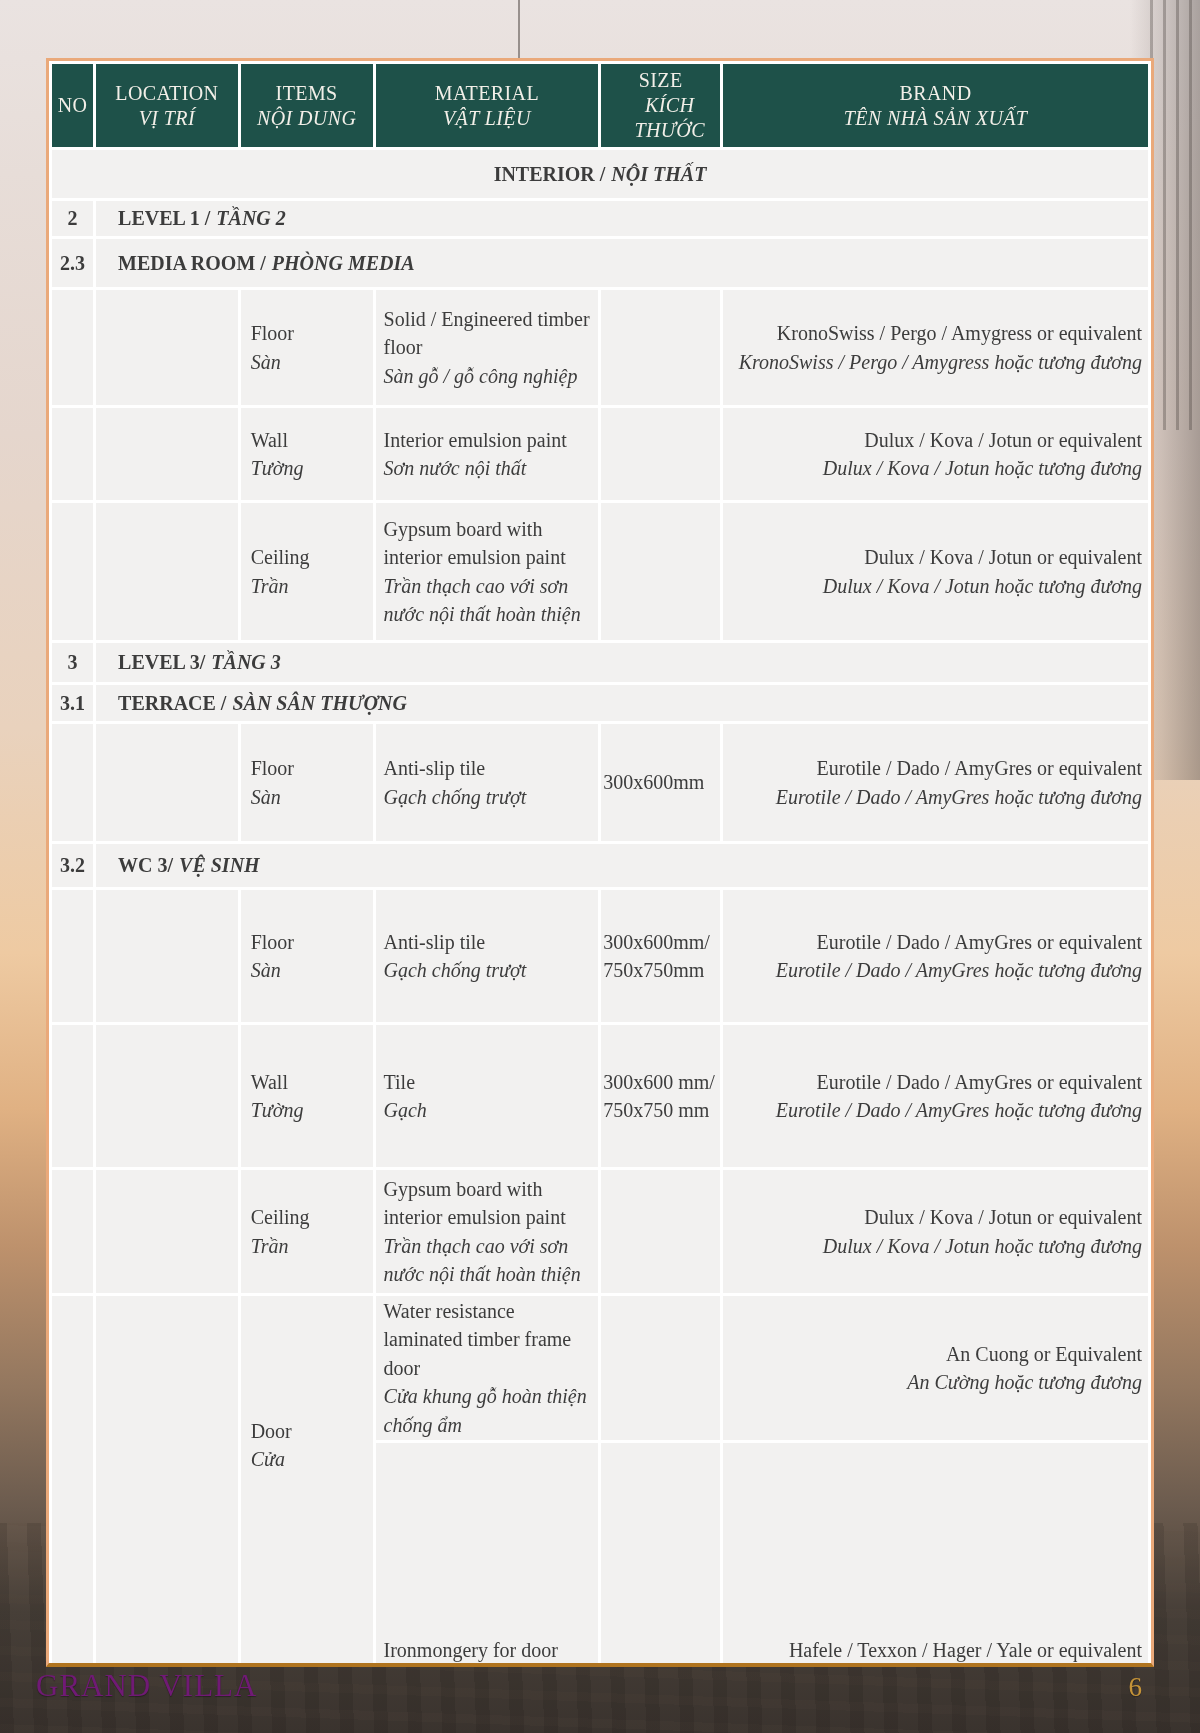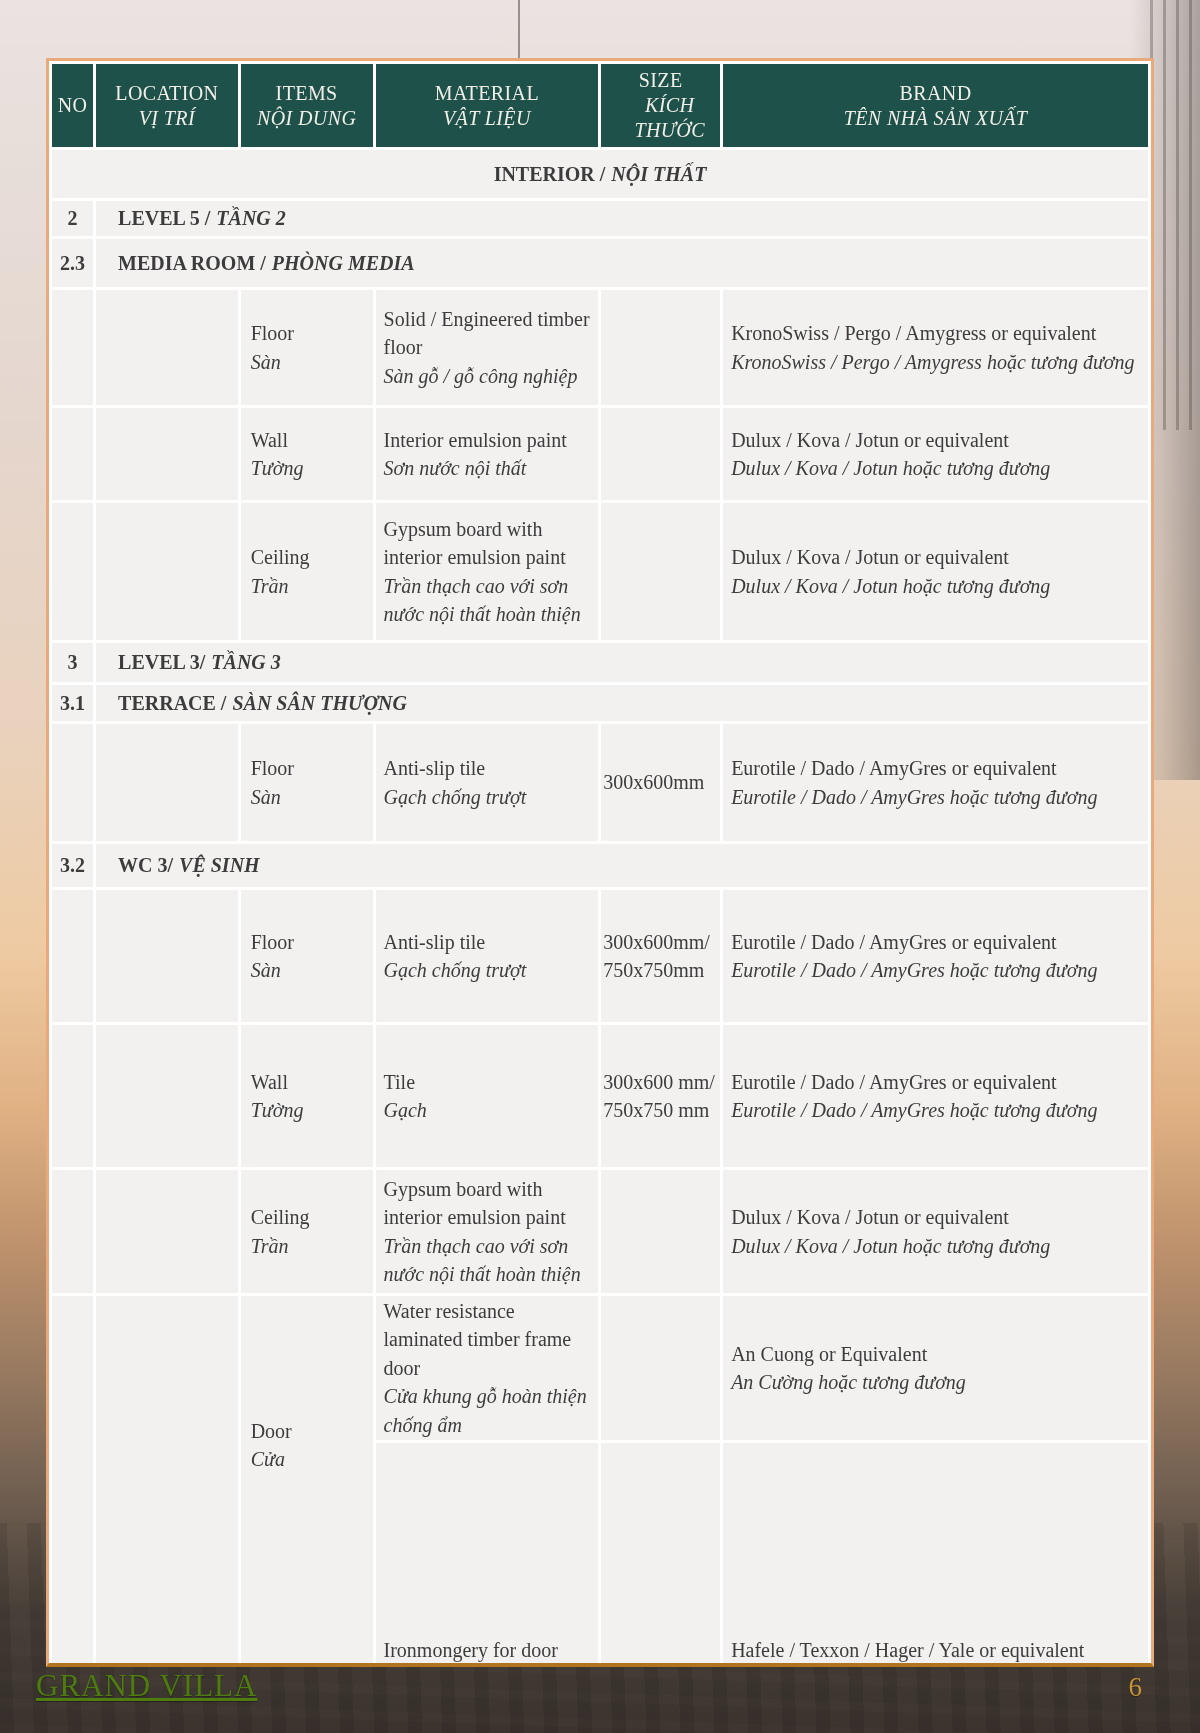--- a/index.html
+++ b/index.html
@@ -57,30 +57,29 @@
   .hdr-vi.narrow{display:inline-block;max-width:82px;margin-left:18px;}
   
   tr.body td{background:#f2f1f0;color:#3c3c3c;font-size:20px;line-height:1.42;}
   td.c-no{text-align:center;font-weight:bold;font-size:21px;}
   td.c-sec{font-weight:bold;font-size:21px;padding-left:22px;}
   td.c-center{text-align:center;font-weight:bold;font-size:21px;}
   .sec-vi{font-style:italic;margin-left:6px;}
   td.c-item{padding-left:10px;}
   td.c-mat{padding-left:8px;padding-right:8px;}
   td.c-size{padding-right:2px;padding-left:2px;}
-  td.c-brand{padding-left:8px;padding-right:6px;}
+  td.c-brand{padding-left:8px;padding-right:6px;text-align:right;}
   .vi{font-style:italic;}
   td.door-item{padding-bottom:110px;}
   tr.door2 td{vertical-align:bottom;padding-bottom:10px;}
   
   .footer-brand{
     position:absolute;left:36px;top:1668px;
-    font-size:31px;letter-spacing:1px;color:#4d7c0f;
+    font-size:31px;letter-spacing:1px;color:#701a75;
     text-shadow:0 1px 1px rgba(0,0,0,.35);
-    text-decoration:underline;
   }
   .footer-page{
     position:absolute;right:58px;top:1672px;
     font-size:27px;color:#c59338;text-shadow:0 1px 1px rgba(0,0,0,.35);
   }
 </style>
 </head>
 <body>
 
 <div class="bg-fallback"></div>
@@ -123,21 +122,21 @@
             <span class="hdr-vi">TÊN NHÀ SẢN XUẤT</span>
           </td>
     </tr>
 
     <tr class="body" style="height:48px">
       <td class="c-center" colspan="6"><span class="sec-en">INTERIOR /</span><span class="sec-vi">NỘI THẤT</span></td>
     </tr>
 
     <tr class="body" style="height:35px">
       <td class="c-no">2</td>
-      <td class="c-sec" colspan="5"><span class="sec-en">LEVEL 5 /</span><span class="sec-vi">TẦNG 2</span></td>
+      <td class="c-sec" colspan="5"><span class="sec-en">LEVEL 1 /</span><span class="sec-vi">TẦNG 2</span></td>
     </tr>
 
     <tr class="body" style="height:48px">
       <td class="c-no">2.3</td>
       <td class="c-sec" colspan="5"><span class="sec-en">MEDIA ROOM /</span><span class="sec-vi">PHÒNG MEDIA</span></td>
     </tr>
 
     <tr class="body" style="height:115px">
       <td class="c-no"></td>
       <td></td>

